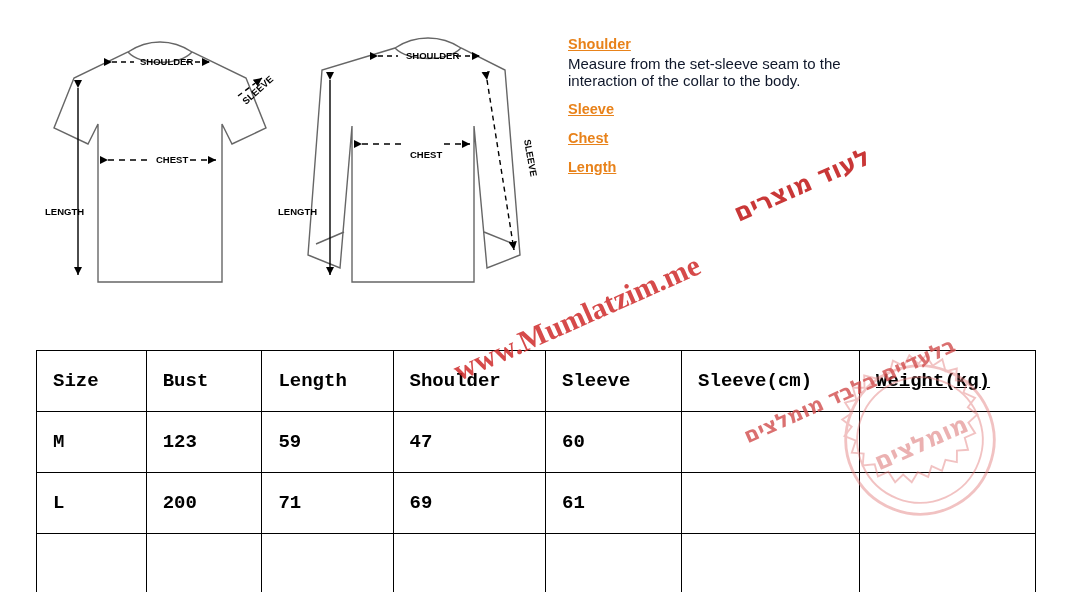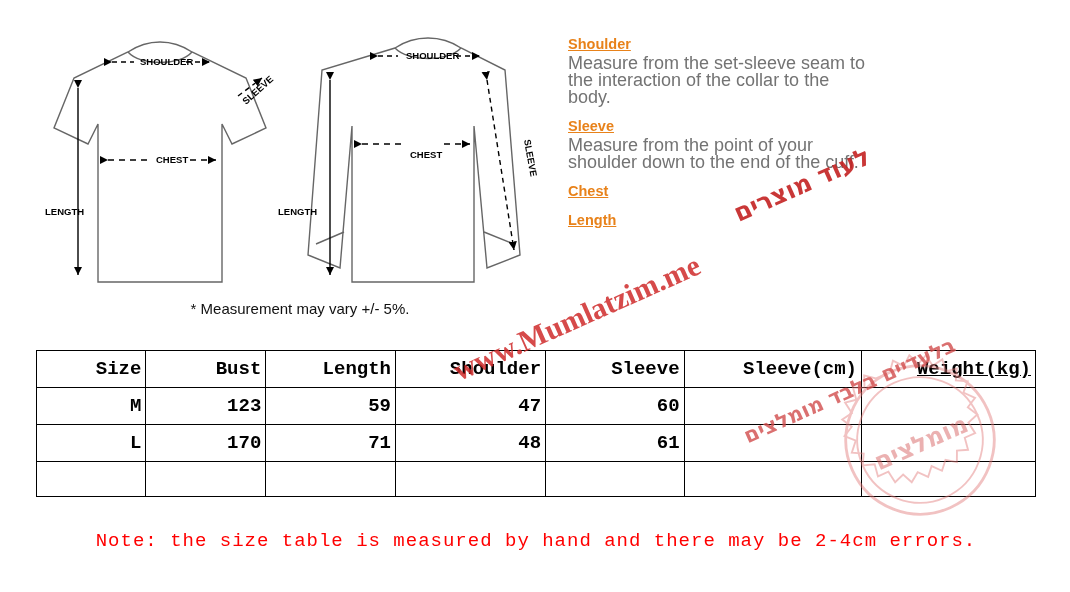--- a/index.html
+++ b/index.html
@@ -51,43 +51,43 @@
   }
   .instr-title {
     color: #e8821a;
     font-weight: bold;
     font-size: 14.5px;
     text-decoration: underline;
     margin-bottom: 2px;
     line-height: 17px;
   }
   .instr-text {
-    color: #737373;
-    font-size: 18px;
+    color: #0f172a;
+    font-size: 15px;
     line-height: 17px;
   }
 
   
   table.size-table {
     position: absolute;
     left: 36px;
     top: 350px;
     border-collapse: collapse;
     width: 1000px;
     font-family: "Liberation Mono", monospace;
   }
   table.size-table th,
   table.size-table td {
     border: 1px solid #000;
-    text-align: right;
+    text-align: left;
     font-size: 19px;
     font-weight: bold;
     color: #000;
     height: 28px;
-    padding: 4px;
+    padding: 16px;
   }
   table.size-table tr.empty-row td {
     height: 26px;
   }
   .col-size   { width: 108px; }
   .col-bust   { width: 120px; }
   .col-length { width: 128px; }
   .col-shoulder { width: 148px; }
   .col-sleeve { width: 138px; }
   .col-height { width: 176px; }
@@ -218,31 +218,29 @@
         <line x1="487" y1="80" x2="514" y2="250" marker-start="url(#ah)" marker-end="url(#ah)" stroke-dasharray="5,4"></line>
       </g>
       <g font-family="Liberation Sans, sans-serif" font-size="9.5" font-weight="bold" fill="#000">
         <text x="406" y="59">SHOULDER</text>
         <text x="410" y="158">CHEST</text>
         <text x="278" y="215">LENGTH</text>
         <text x="524" y="140" transform="rotate(80 524 140)">SLEEVE</text>
       </g>
     </svg>
 
-    <div class="diagram-note">* Measurement may vary +/- 5%.</div>
   </div>
 
   <div class="instructions">
     <div class="instr-block">
       <div class="instr-title">Shoulder</div>
       <div class="instr-text">Measure from the set-sleeve seam to the interaction of the collar to the body.</div>
     </div>
     <div class="instr-block">
       <div class="instr-title">Sleeve</div>
-      <div class="instr-text">Measure from the point of your shoulder down to the end of the cuff.</div>
     </div>
     <div class="instr-block">
       <div class="instr-title">Chest</div>
     </div>
     <div class="instr-block">
       <div class="instr-title">Length</div>
     </div>
   </div>
 
   <table class="size-table">
@@ -262,40 +260,39 @@
         <td>M</td>
         <td>123</td>
         <td>59</td>
         <td>47</td>
         <td>60</td>
         <td></td>
         <td></td>
       </tr>
       <tr>
         <td>L</td>
-        <td>170</td>
+        <td>200</td>
         <td>71</td>
-        <td>48</td>
+        <td>69</td>
         <td>61</td>
         <td></td>
         <td></td>
       </tr>
       <tr class="empty-row">
         <td></td>
         <td></td>
         <td></td>
         <td></td>
         <td></td>
         <td></td>
         <td></td>
       </tr>
     </tbody>
   </table>
 
-  <div class="note">Note: the size table is measured by hand and there may be 2-4cm errors.</div>
 
   <div class="watermark">
     <svg class="wm-seal" viewBox="0 0 200 200">
       <g transform="rotate(-24 100 100)">
         <circle cx="100" cy="100" r="78" fill="none" stroke="#e27a7a" stroke-width="3"></circle>
         <circle cx="100" cy="100" r="66" fill="none" stroke="#e27a7a" stroke-width="2"></circle>
         <g stroke="#e27a7a" stroke-width="2" fill="none">
           <path d="M100 22 L108 12 L116 22 L126 14 L131 26 L142 21 L144 34 L156 32 L154 45 L166 47 L160 58 L171 64 L162 73 L171 83 L160 89 L166 100 L154 104 L156 117 L144 117 L142 130 L131 126 L126 137 L116 130 L108 139 L100 130 L92 139 L84 130 L74 137 L69 126 L58 130 L56 117 L44 117 L46 104 L34 100 L40 89 L29 83 L38 73 L29 64 L40 58 L34 47 L46 45 L44 32 L56 34 L58 21 L69 26 L74 14 L84 22 Z"></path>
         </g>
         <text x="100" y="112" text-anchor="middle" font-family="DejaVu Sans, sans-serif" font-size="26" font-weight="bold" fill="#d35454">מומלצים</text>

